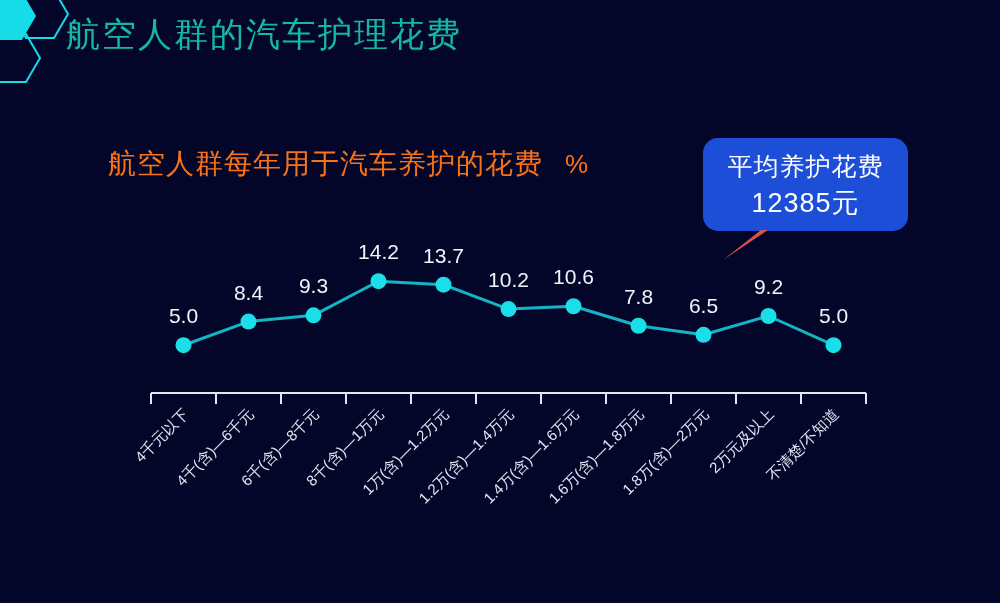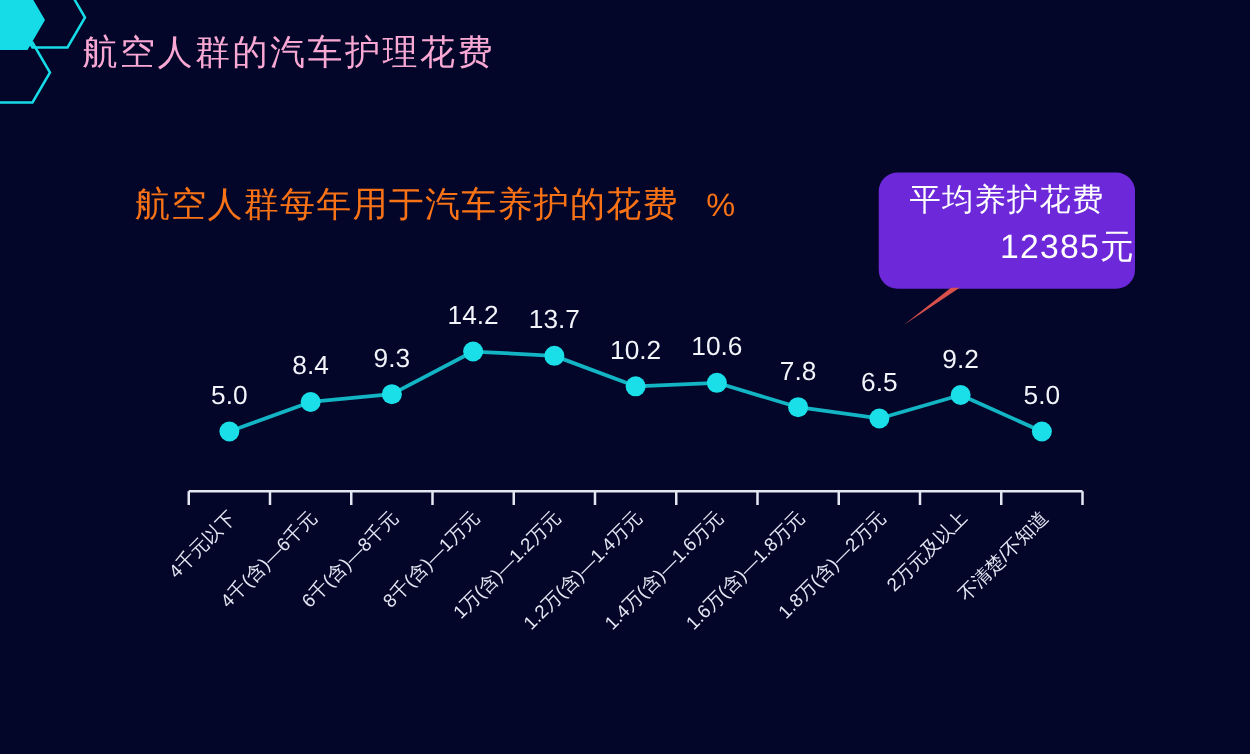--- a/index.html
+++ b/index.html
@@ -23,26 +23,25 @@
     width: 90px;
     height: 110px;
     pointer-events: none;
   }
 
   
   #page-title {
     position: absolute;
     left: 66px;
     top: 11px;
-    font-size: 28px;
+    font-size: 34px;
     line-height: 46px;
-    color: #f9a8d4;
+    color: #14b8a6;
     letter-spacing: 2px;
     white-space: nowrap;
-    margin-top: 8px;
   }
 
   
   #chart-subtitle {
     position: absolute;
     left: 108px;
     top: 145px;
     font-size: 28px;
     line-height: 38px;
     color: #f97316;
@@ -54,39 +53,38 @@
     font-size: 26px;
   }
 
   
   #avg-callout {
     position: absolute;
     left: 703px;
     top: 138px;
     width: 205px;
     height: 93px;
-    background: #6d28d9;
+    background: #1d4ed8;
     border-radius: 15px;
     box-sizing: border-box;
-    padding-top: 4px;
+    padding-top: 10px;
     text-align: center;
     color: #FFFFFF;
   }
   #avg-callout .callout-line1 {
     font-size: 25px;
     line-height: 36px;
     letter-spacing: 1px;
     white-space: nowrap;
   }
   #avg-callout .callout-line2 {
     font-size: 27px;
     line-height: 38px;
     letter-spacing: 1px;
     white-space: nowrap;
-    text-align: right;
   }
   #callout-tail {
     position: absolute;
     left: 20px;
     top: 92px;
     width: 45px;
     height: 30px;
   }
 
   

